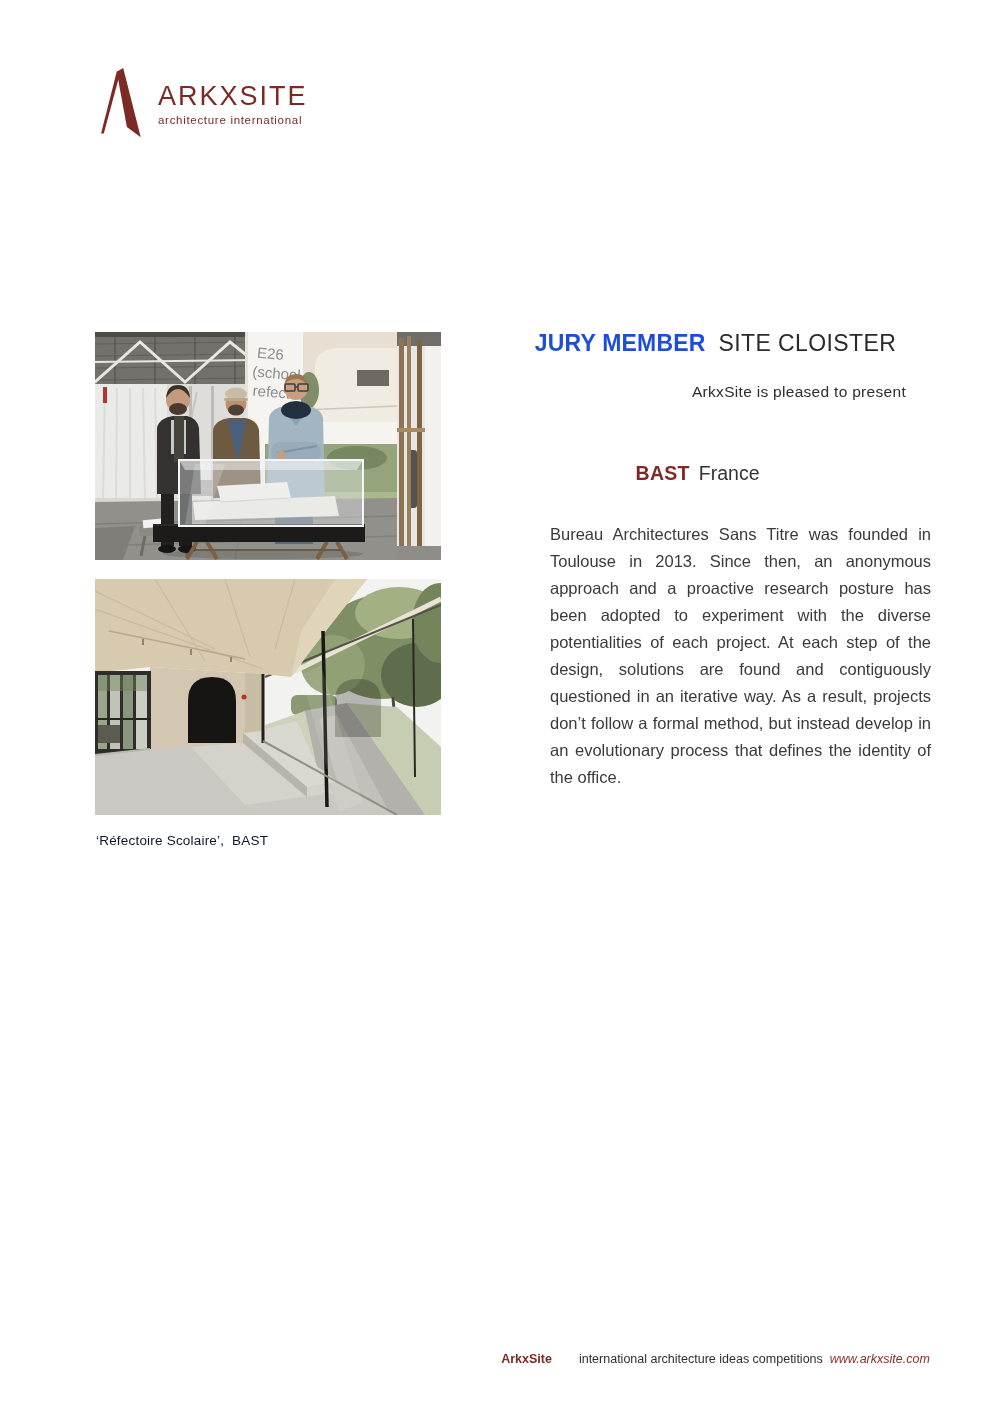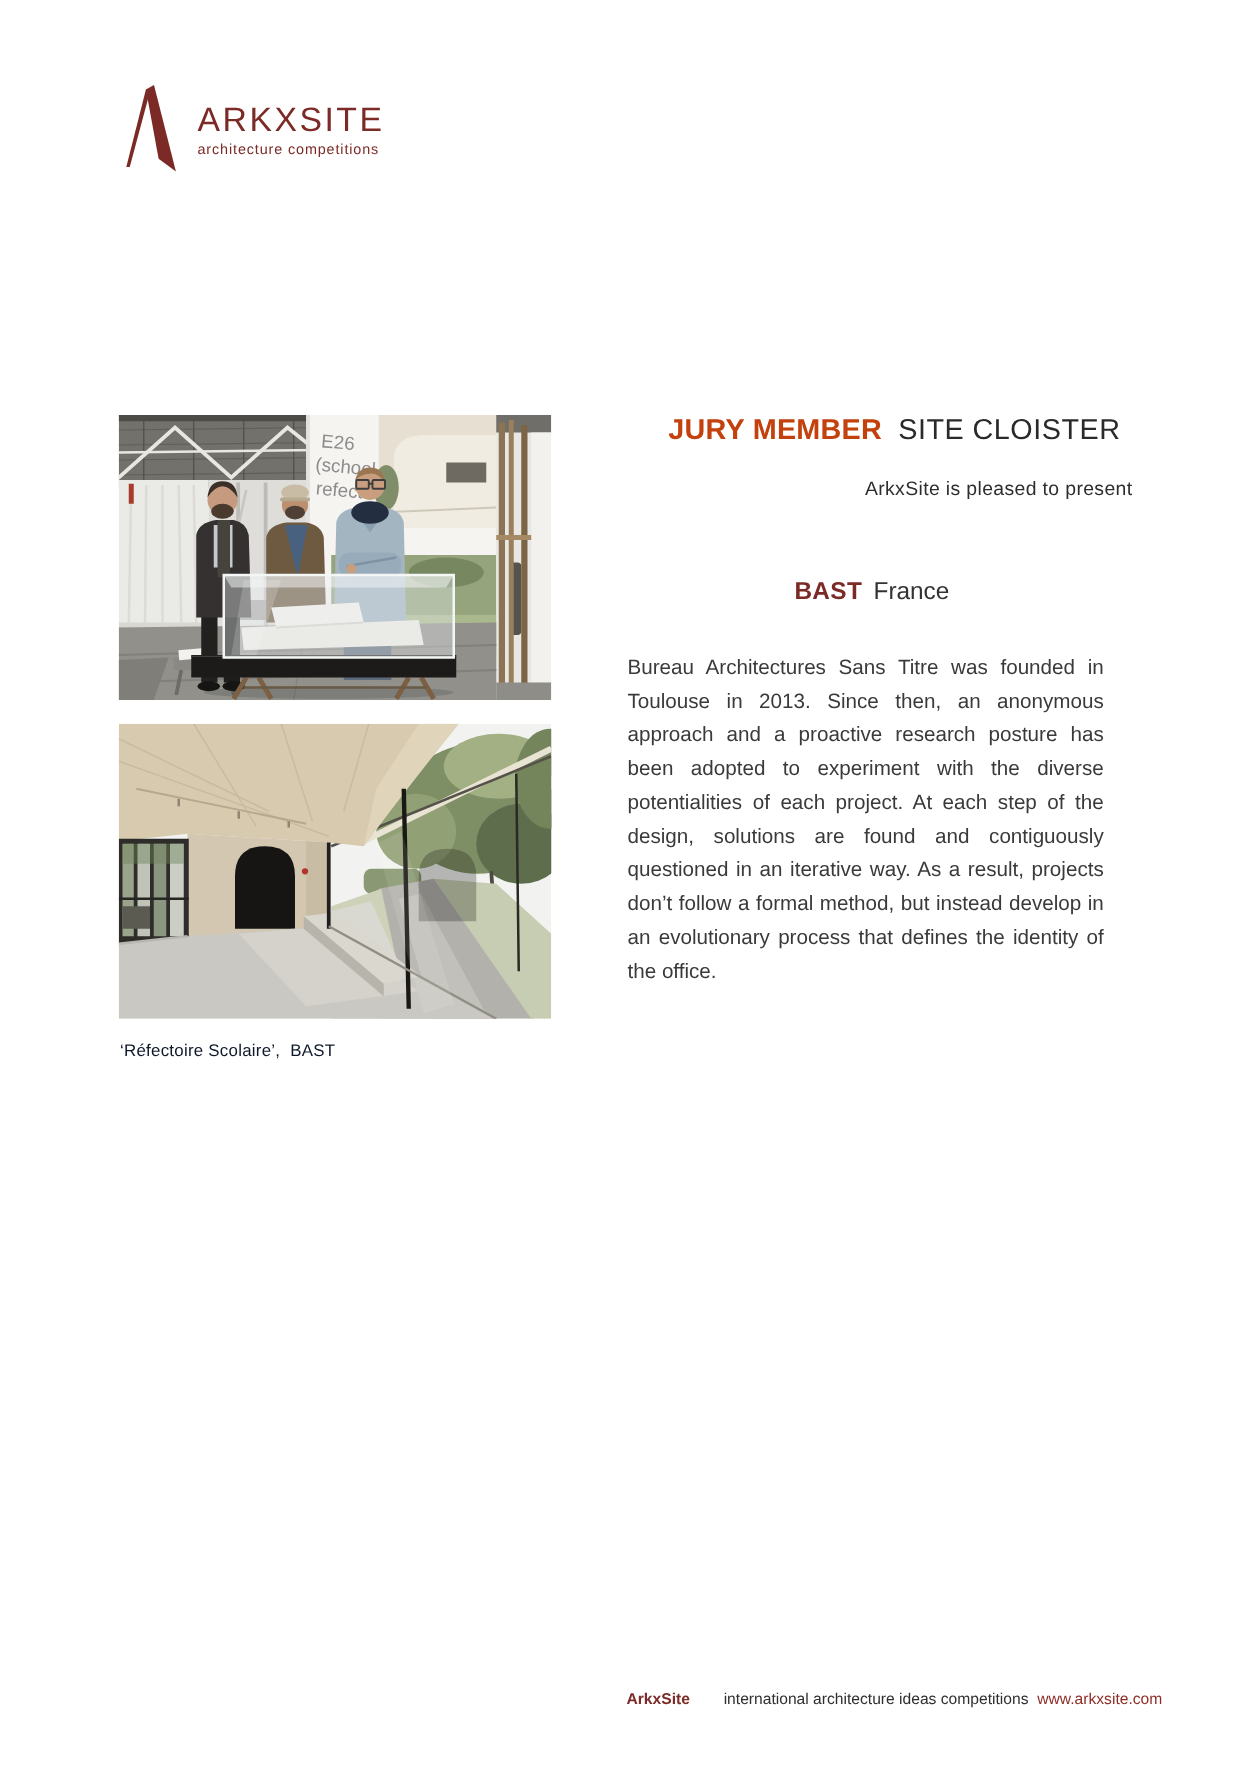--- a/index.html
+++ b/index.html
@@ -20,54 +20,54 @@
   
   .photo { position:absolute; left:95px; }
   .photo svg { display:block; width:100%; height:100%; }
   #photo1 { top:332px; width:346px; height:228px; }
   #photo2 { top:579px; width:346px; height:236px; }
   .caption { position:absolute; left:96px; top:833px; font-size:13.5px; letter-spacing:0.2px; color:#0f172a; }
 
   
   .title-line { position:absolute; left:525px; top:330px; width:381px; text-align:center;
     font-size:23px; color:#2a2a2a; white-space:nowrap; letter-spacing:0.4px; }
-  .title-bold { font-weight:700; color:#c2410c; margin-right:13px; letter-spacing:0.2px; }
+  .title-bold { font-weight:700; color:#1d4ed8; margin-right:13px; letter-spacing:0.2px; }
   .subtitle { position:absolute; left:525px; top:383px; width:381px; text-align:right;
     font-size:15.5px; color:#2d2d2d; letter-spacing:0.3px; }
   .present-line { position:absolute; left:507px; top:462px; width:381px; text-align:center;
     font-size:19.5px; white-space:nowrap; }
   .jury-name { font-weight:700; color:#7b2a26; margin-right:9px; letter-spacing:0.3px; }
   .jury-country { color:#333333; }
-  .bio { position:absolute; left:502px; top:521px; width:381px;
+  .bio { position:absolute; left:550px; top:521px; width:381px;
     font-size:16.5px; line-height:27px; color:#3a3a3a;
     text-align:justify; }
 
   
   .footer { position:absolute; left:525px; top:1352px; width:381px;
     display:flex; justify-content:center; align-items:baseline; gap:7px;
     font-size:12.5px; white-space:nowrap; }
   .footer-brand { font-weight:700; color:#7b2a26; }
   .footer-tagline { color:#2f2f2f;margin-left:20px; }
-  .footer-url { color:#8e2e27; text-decoration:none; }
+  .footer-url { color:#8e2e27; text-decoration:none;font-style:italic; }
 
   .poster-text { font-family:"Liberation Sans", sans-serif; font-size:15px; fill:#8c8c8c; }
 </style>
 </head>
 <body>
 
 <div class="page">
 
   <div class="logo">
     <svg class="logo-mark" viewBox="0 0 46 78" aria-hidden="true">
       <polygon points="20,4 24,4 6,71 3,71" fill="#7b2a26"></polygon>
       <polygon points="20,4 27,0 46,75 31,64" fill="#7b2a26"></polygon>
     </svg>
     <div class="logo-textcol">
       <div class="logo-name">ARKXSITE</div>
-      <div class="logo-tagline">architecture competitions</div>
+      <div class="logo-tagline">architecture international</div>
     </div>
   </div>
 
   <div class="photo" id="photo1">
     <svg viewBox="0 0 346 228">
       <rect width="346" height="228" fill="#e9e8e5"></rect>
 
       <rect x="0" y="0" width="160" height="58" fill="#72716c"></rect>
       <g stroke="#605f59" stroke-width="1">
         <line x1="0" y1="12" x2="160" y2="10"></line>

